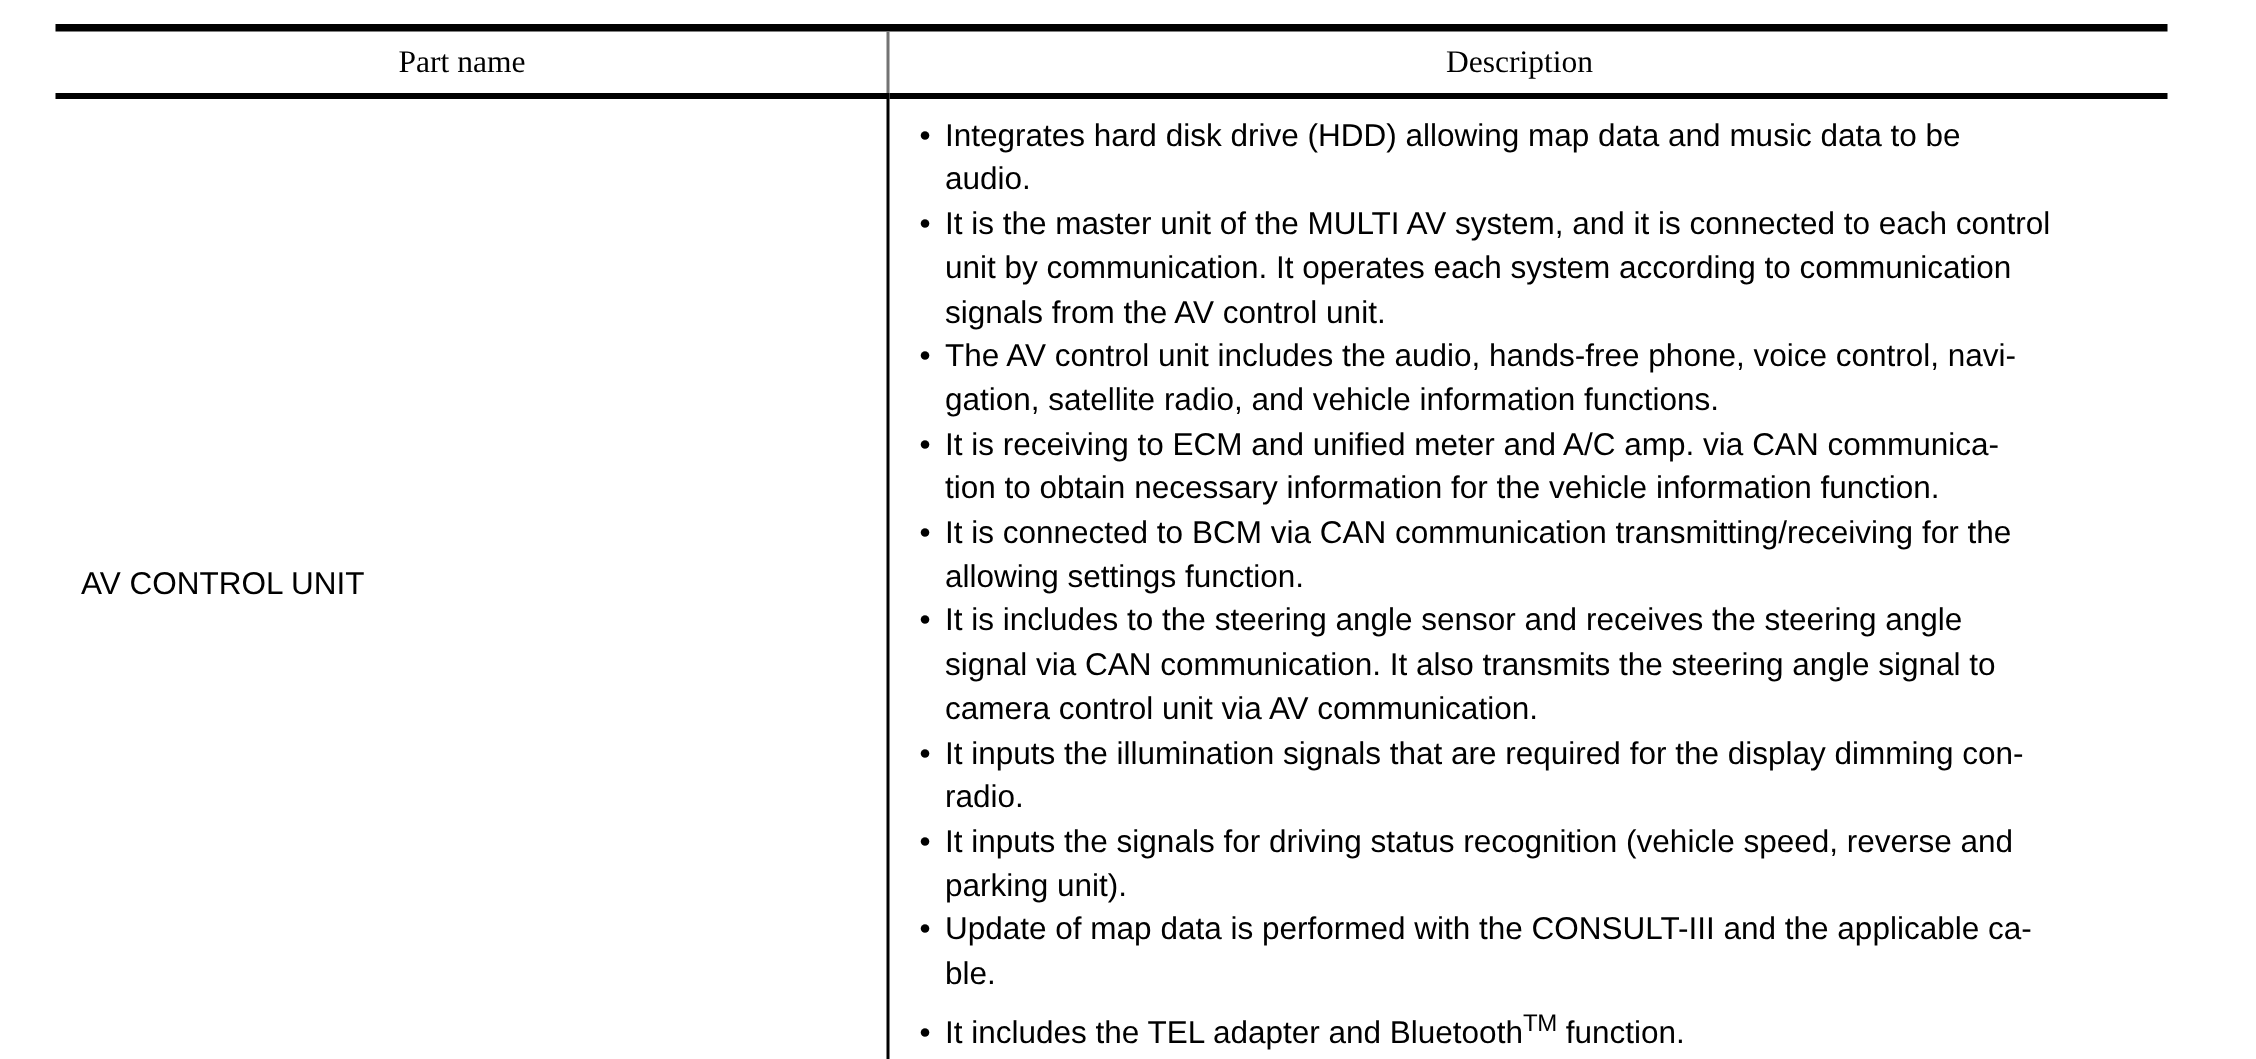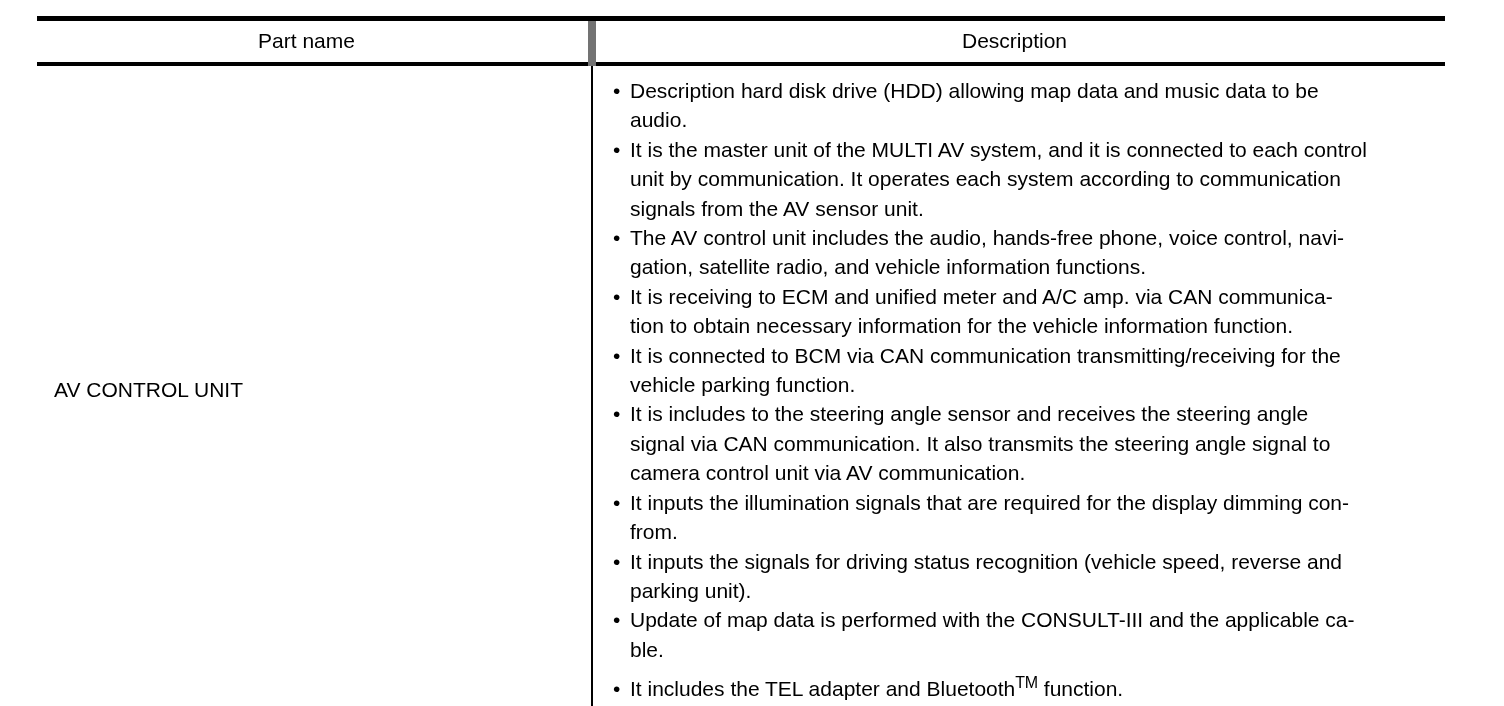--- a/index.html
+++ b/index.html
@@ -48,27 +48,28 @@
 
   
   .header-row th {
     padding: 7px 12px 8px 0;
     font-weight: normal;
     font-size: 21px;
     line-height: 26px;
     text-align: center;
     vertical-align: middle;
     border-bottom: 4px solid #000000;
+    font-family: Liberation Serif, serif;
   }
   .header-row th.col-part {
     width: 555px;
   }
   .header-row th.col-desc {
     width: 853px;
-    border-left: 8px solid #737373;
+    border-left: 2px solid #737373;
   }
 
   
   .body-row td {
     vertical-align: top;
     padding: 0;
     border-bottom: 5px solid #000000;
   }
   .body-row td.cell-part {
     width: 555px;
@@ -141,54 +142,54 @@
         <th class="col-part">Part name</th>
         <th class="col-desc">Description</th>
       </tr>
 
       <tr class="body-row">
         <td class="cell-part">AV CONTROL UNIT</td>
         <td class="cell-desc">
           <ul class="desc-list" id="desc-list">
               <li>
                 <span class="marker">•</span>
-                <span class="line">Description hard disk drive (HDD) allowing map data and music data to be</span>
+                <span class="line">Integrates hard disk drive (HDD) allowing map data and music data to be</span>
                 <span class="line">audio.</span>
               </li>
               <li>
                 <span class="marker">•</span>
                 <span class="line">It is the master unit of the MULTI AV system, and it is connected to each control</span>
                 <span class="line">unit by communication. It operates each system according to communication</span>
-                <span class="line">signals from the AV sensor unit.</span>
+                <span class="line">signals from the AV control unit.</span>
               </li>
               <li>
                 <span class="marker">•</span>
                 <span class="line">The AV control unit includes the audio, hands-free phone, voice control, navi-</span>
                 <span class="line">gation, satellite radio, and vehicle information functions.</span>
               </li>
               <li>
                 <span class="marker">•</span>
                 <span class="line">It is receiving to ECM and unified meter and A/C amp. via CAN communica-</span>
                 <span class="line">tion to obtain necessary information for the vehicle information function.</span>
               </li>
               <li>
                 <span class="marker">•</span>
                 <span class="line">It is connected to BCM via CAN communication transmitting/receiving for the</span>
-                <span class="line">vehicle parking function.</span>
+                <span class="line">allowing settings function.</span>
               </li>
               <li>
                 <span class="marker">•</span>
                 <span class="line">It is includes to the steering angle sensor and receives the steering angle</span>
                 <span class="line">signal via CAN communication. It also transmits the steering angle signal to</span>
                 <span class="line">camera control unit via AV communication.</span>
               </li>
               <li>
                 <span class="marker">•</span>
                 <span class="line">It inputs the illumination signals that are required for the display dimming con-</span>
-                <span class="line">from.</span>
+                <span class="line">radio.</span>
               </li>
               <li>
                 <span class="marker">•</span>
                 <span class="line">It inputs the signals for driving status recognition (vehicle speed, reverse and</span>
                 <span class="line">parking unit).</span>
               </li>
               <li>
                 <span class="marker">•</span>
                 <span class="line">Update of map data is performed with the CONSULT-III and the applicable ca-</span>
                 <span class="line">ble.</span>

